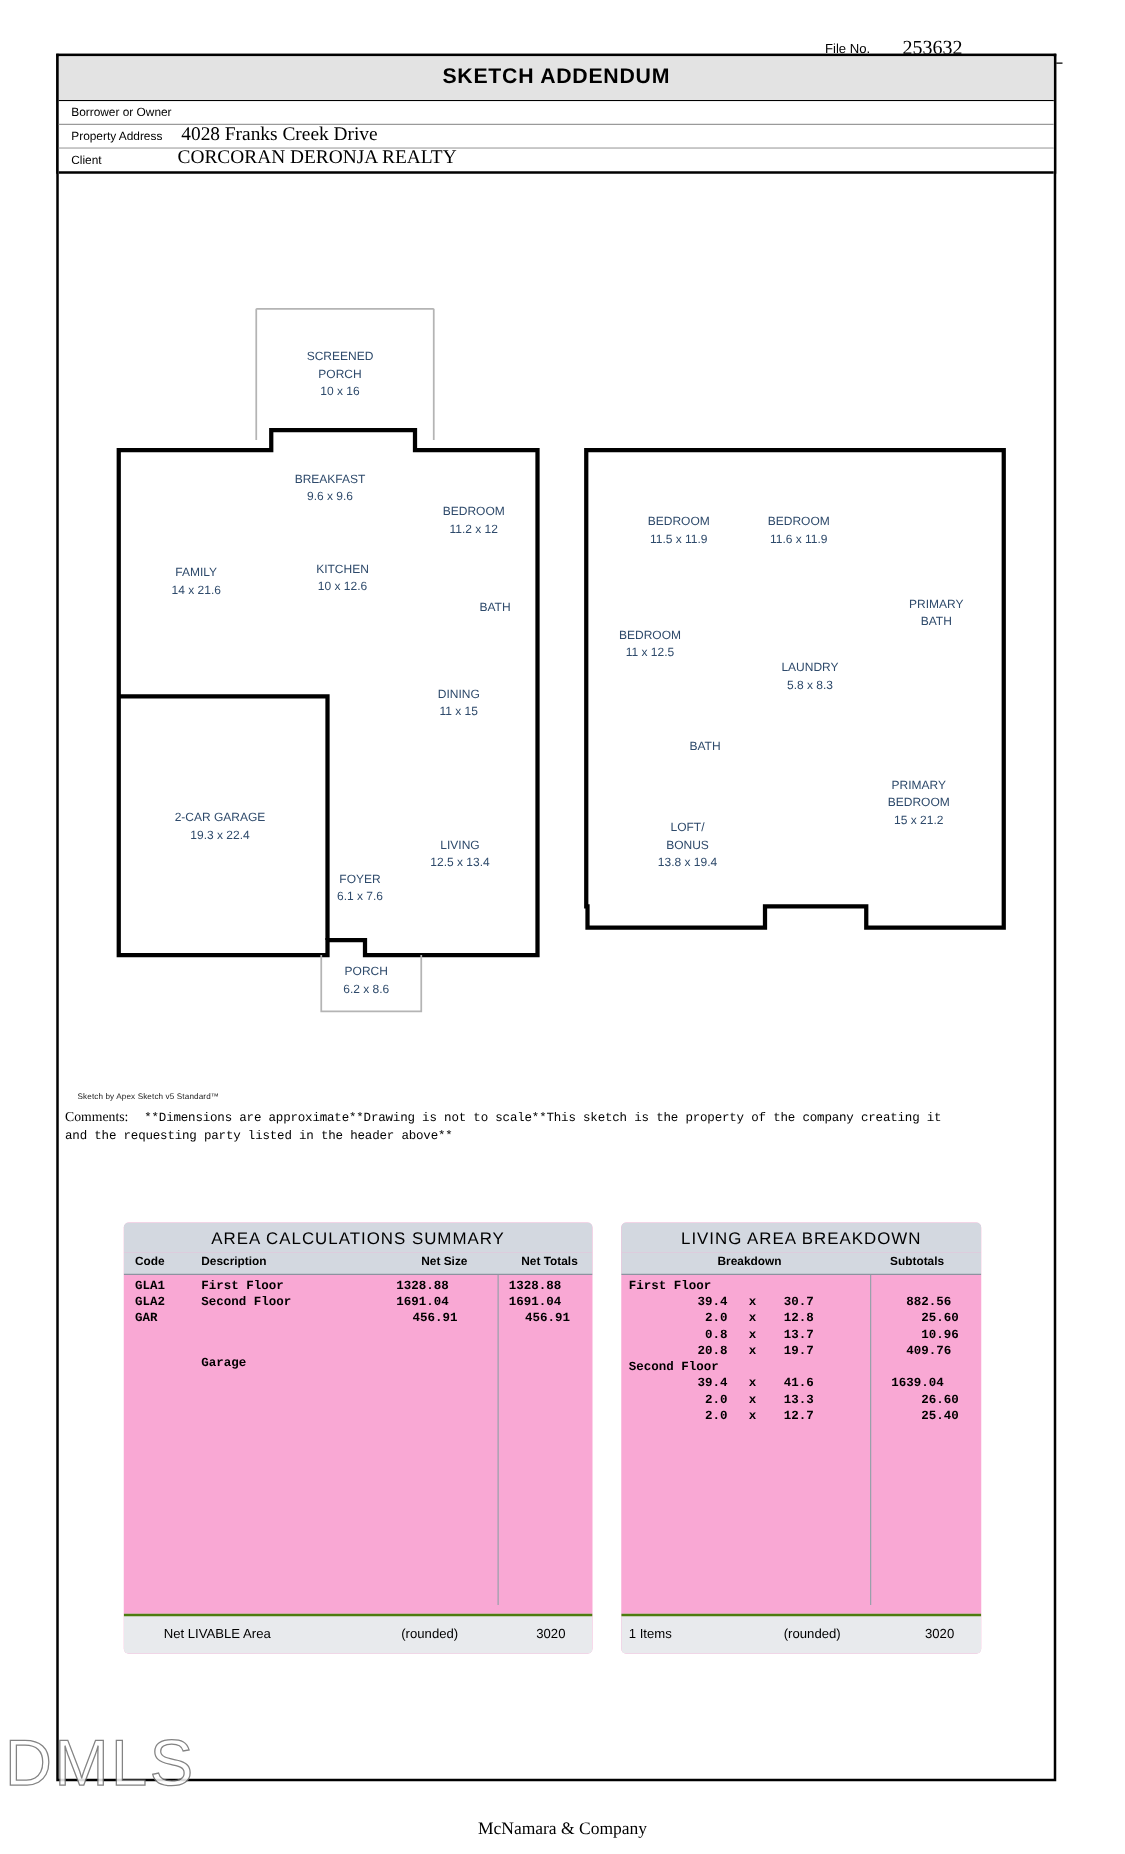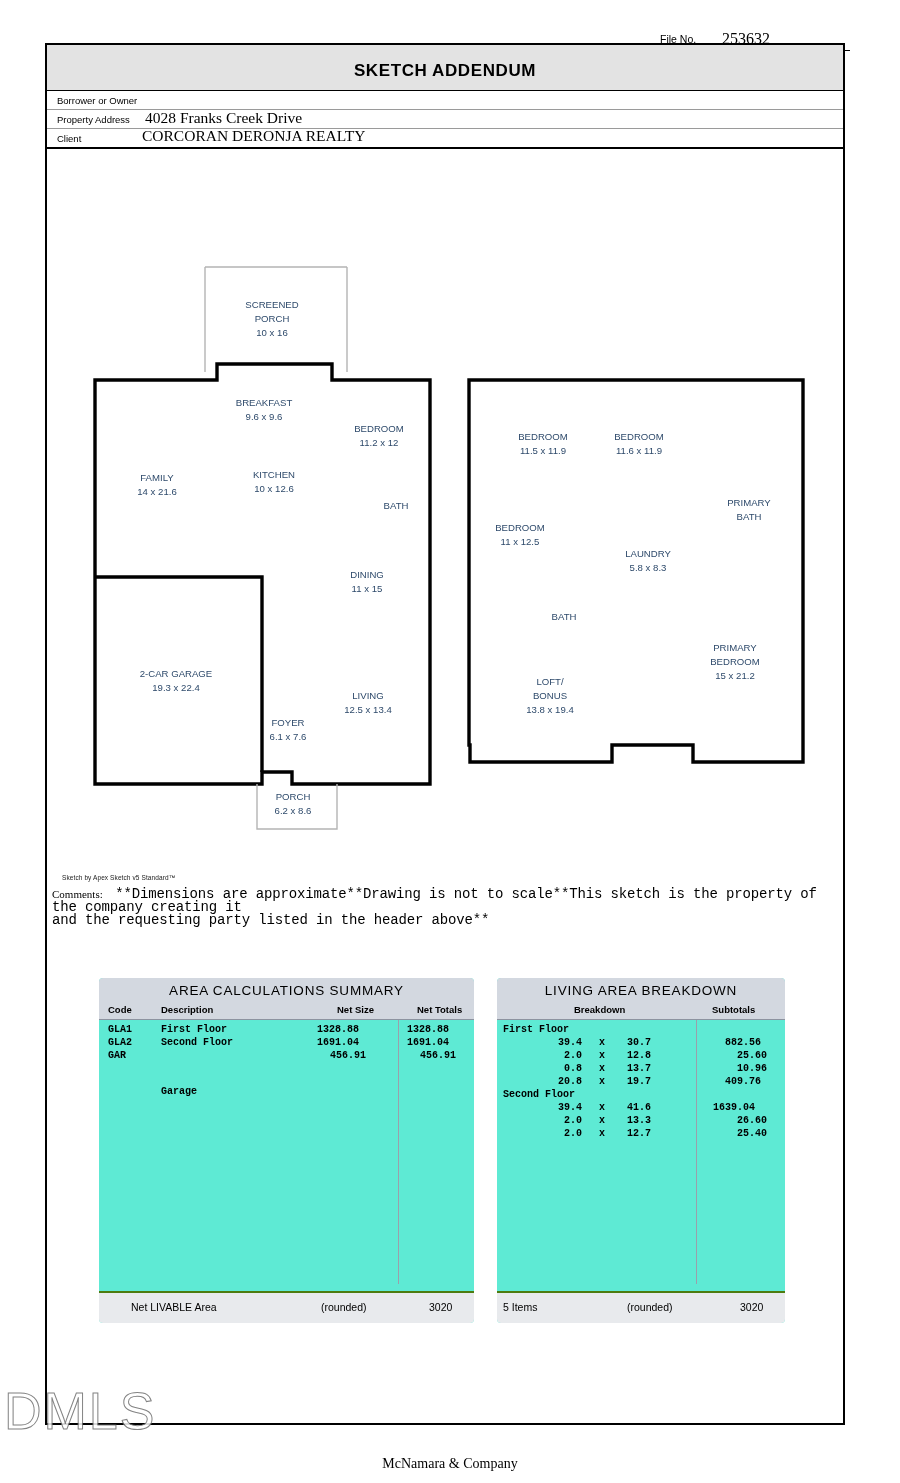--- a/index.html
+++ b/index.html
@@ -67,21 +67,21 @@
     border-left: 2px solid #000;
     border-right: 2px solid #000;
     border-top: 2px solid #000;
   }
   #title-bar {
     background: #e3e3e3;
     text-align: center;
     font-size: 17px;
     font-weight: bold;
     letter-spacing: 0.6px;
-    padding: 16px 0 9px 0;
+    padding: 6px 0 9px 0;
     color: #000;
     border-bottom: 1px solid #000;
   }
   .hdr-row {
     position: relative;
     height: 18px;
     border-bottom: 1px solid #9a9a9a;
     background: #fff;
   }
   .hdr-row.tall { height: 20px; }
@@ -107,21 +107,21 @@
     font-family: "Liberation Serif", serif;
     font-size: 15.5px;
     color: #000;
     white-space: nowrap;
   }
 
   
   #sketch-area {
     position: absolute;
     left: 45px;
-    top: 172px;
+    top: 152px;
     width: 658px;
     height: 760px;
   }
   #sketch-svg { display: block; }
 
   .rmlabel {
     font-family: "Liberation Sans", sans-serif;
     font-size: 9.6px;
     fill: #2e4a6b;
     text-anchor: middle;
@@ -151,28 +151,28 @@
     font-size: 10.5px;
     color: #000;
     line-height: 13px;
   }
   #comments-label {
     font-family: "Liberation Serif", serif;
     font-size: 11px;
   }
   .mono-cmt {
     font-family: "Liberation Mono", monospace;
-    font-size: 14px;
+    font-size: 10px;
     letter-spacing: -0.15px;
   }
 
   
   .calc-table {
     position: absolute;
-    background: #5eead4;
+    background: #f9a8d4;
     border-radius: 4px;
     box-sizing: border-box;
     overflow: hidden;
   }
   #area-calc-table { left: 99px; top: 978px; width: 375px; height: 345px; }
   #living-area-table { left: 497px; top: 978px; width: 288px; height: 345px; }
 
   .tbl-title {
     text-align: center;
     font-size: 13.5px;
@@ -457,20 +457,20 @@
     <span class="row-mono" style="left:102px;top:95px;">x</span>
     <span class="row-mono" style="left:130px;top:95px;">13.3</span>
     <span class="row-mono" style="left:240px;top:95px;">26.60</span>
 
     <span class="row-mono" style="left:67px;top:108px;">2.0</span>
     <span class="row-mono" style="left:102px;top:108px;">x</span>
     <span class="row-mono" style="left:130px;top:108px;">12.7</span>
     <span class="row-mono" style="left:240px;top:108px;">25.40</span>
   </div>
   <div class="tbl-foot">
-    <span class="ft" style="left:6px;">5 Items</span>
+    <span class="ft" style="left:6px;">1 Items</span>
     <span class="ft" style="left:130px;">(rounded)</span>
     <span class="ft" style="left:243px;">3020</span>
   </div>
 </div>
 
 <div id="watermark">DMLS</div>
 <div id="page-footer">McNamara &amp; Company</div>
 
 </body></html>

